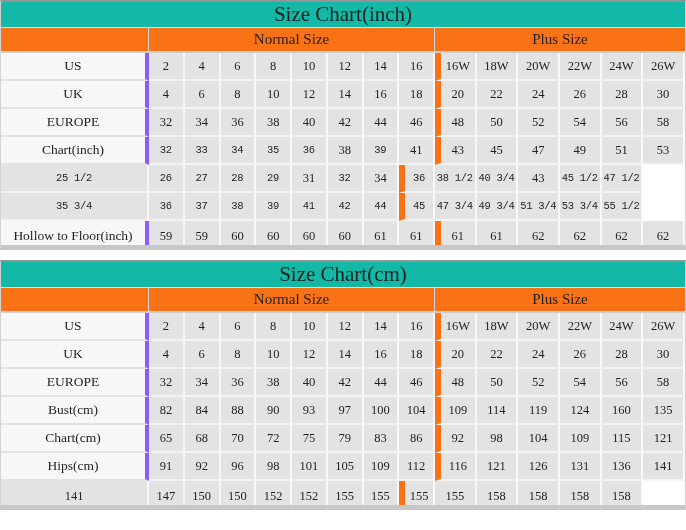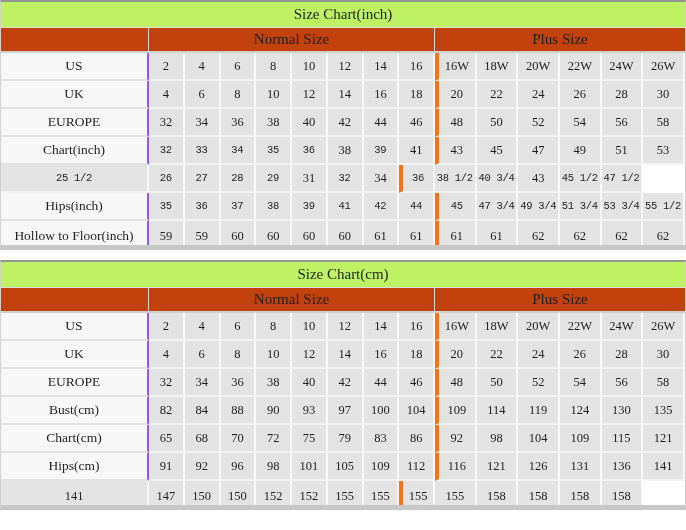--- a/index.html
+++ b/index.html
@@ -18,59 +18,59 @@
     border-left: 1px solid #d2d2d2;
     border-right: 1px solid #d2d2d2;
     border-top: 2px solid #949494;
     border-bottom: 5px solid #c7c7c7;
   }
   .chart + .chart { margin-top: 10px; }
   .title {
     height: 25px;
     line-height: 25px;
     text-align: center;
-    background: #bef264;
+    background: #14b8a6;
     border-bottom: 1px solid #dedede;
-    font-size: 15px;
+    font-size: 21px;
   }
   .group-row {
     display: grid;
     grid-template-columns: 148px 286px 250px;
     height: 23px;
     line-height: 23px;
-    background: #c2410c;
+    background: #f97316;
     border-bottom: 2px solid #cfcfcf;
   }
   .g-cell { text-align: center; font-size: 15px; }
   .g-blank, .g-normal { border-right: 1px solid #d6d6d6; }
   .row {
     display: grid;
     grid-template-columns: 148px repeat(8, 35.75px) repeat(6, 41.66px);
   }
   .cell {
     box-sizing: border-box;
     height: 28px;
     line-height: 26px;
     text-align: center;
     overflow: hidden;
   }
   .label {
     background: #f7f7f7;
-    border-right: 2px solid #8b5cf6;
+    border-right: 4px solid #8b5cf6;
     border-bottom: 2px solid #e2e2e2;
     font-size: 13.5px;
   }
   .num {
     background: #e3e3e3;
     border-right: 2px solid #f8f8f8;
     border-bottom: 2px solid #f3f3f3;
     font-size: 12.5px;
   }
   .num.frac { font-size: 10.5px; letter-spacing: -0.3px; font-family: Liberation Mono, monospace; }
-  .num.plus-first { border-left: 4px solid #f97316; }
+  .num.plus-first { border-left: 6px solid #f97316; }
   .row.tall .cell { height: 24px; line-height: 30px; }
   .row:last-child .label,
   .row:last-child .num { border-bottom: none; }
 </style>
 </head>
 <body>
 
 <div class="page">
 
   <section class="chart">
@@ -159,21 +159,20 @@
           <div class="cell num frac">32 1/2</div>
           <div class="cell num">34</div>
           <div class="cell num plus-first frac">36 1/2</div>
           <div class="cell num frac">38 1/2</div>
           <div class="cell num frac">40 3/4</div>
           <div class="cell num">43</div>
           <div class="cell num frac">45 1/2</div>
           <div class="cell num frac">47 1/2</div>
         </div>
         <div class="row">
-          <div class="cell label">Hips(inch)</div>
           <div class="cell num frac">35 3/4</div>
           <div class="cell num frac">36 3/4</div>
           <div class="cell num frac">37 3/4</div>
           <div class="cell num frac">38 3/4</div>
           <div class="cell num frac">39 3/4</div>
           <div class="cell num frac">41 3/4</div>
           <div class="cell num frac">42 3/4</div>
           <div class="cell num frac">44 3/4</div>
           <div class="cell num plus-first frac">45 3/4</div>
           <div class="cell num frac">47 3/4</div>
@@ -268,21 +267,21 @@
           <div class="cell num">88</div>
           <div class="cell num">90</div>
           <div class="cell num">93</div>
           <div class="cell num">97</div>
           <div class="cell num">100</div>
           <div class="cell num">104</div>
           <div class="cell num plus-first">109</div>
           <div class="cell num">114</div>
           <div class="cell num">119</div>
           <div class="cell num">124</div>
-          <div class="cell num">130</div>
+          <div class="cell num">160</div>
           <div class="cell num">135</div>
         </div>
         <div class="row">
           <div class="cell label">Chart(cm)</div>
           <div class="cell num">65</div>
           <div class="cell num">68</div>
           <div class="cell num">70</div>
           <div class="cell num">72</div>
           <div class="cell num">75</div>
           <div class="cell num">79</div>

